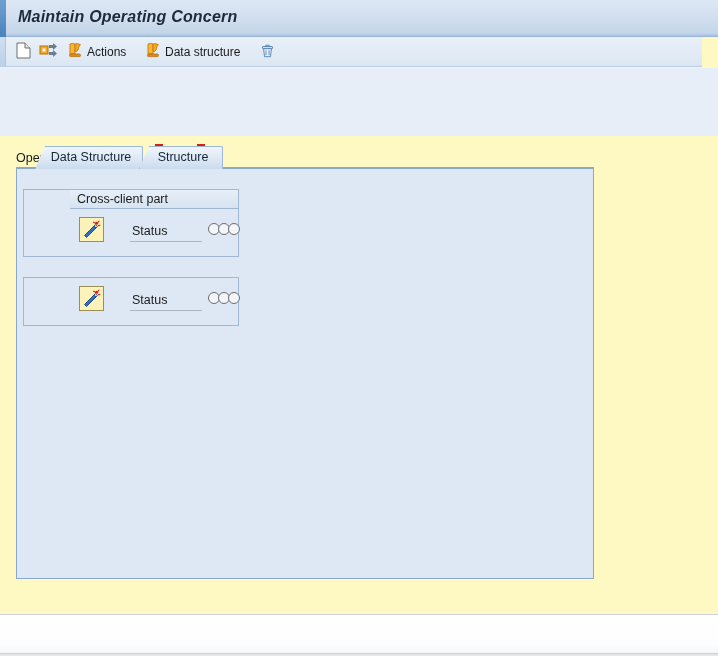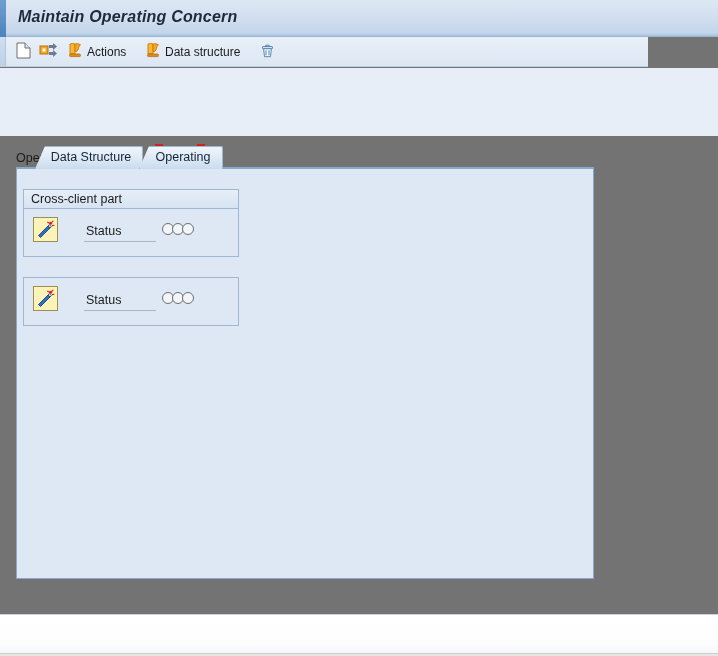--- a/index.html
+++ b/index.html
@@ -17,21 +17,21 @@
     overflow: hidden;
     position: relative;
   }
 
   
   #app-window {
     position: absolute;
     left: 0; top: 0;
     width: 718px;
     height: 656px;
-    background: #737373;
+    background: #fef9c3;
     box-sizing: border-box;
     border-radius: 13px;
   }
 
   
   #title-bar {
     position: absolute;
     left: 0; top: 0;
     width: 718px;
     height: 37px;
@@ -55,21 +55,21 @@
     font-style: italic;
     color: #1c2a3a;
     letter-spacing: 0.2px;
     white-space: nowrap;
   }
 
   
   #toolbar {
     position: absolute;
     left: 0; top: 37px;
-    width: 648px;
+    width: 702px;
     height: 30px;
     background: linear-gradient(to bottom, #e9f0f8 0%, #dce7f3 100%);
     border-bottom: 1px solid #b9cde3;
     box-sizing: border-box;
   }
   #toolbar-accent {
     position: absolute;
     left: 0; top: 0;
     width: 6px;
     height: 29px;
@@ -238,20 +238,21 @@
     border-top: 2px solid #8aa9ca;
   }
 
   
   .groupbox {
     position: absolute;
     width: 216px;
     box-sizing: border-box;
     background: #dde8f4;
     border: 1px solid #9fb7d2;
+    padding-left: 46px;
   }
   .groupbox-title {
     height: 19px;
     box-sizing: border-box;
     background: linear-gradient(to bottom, #e7eff8, #d6e3f1);
     border-bottom: 1px solid #9fb7d2;
     display: flex;
     align-items: center;
     padding-left: 7px;
     font-size: 12.5px;
@@ -414,21 +415,21 @@
   </div>
 
   <div id="tabstrip">
     <div class="tab" style="left:19px; width:106px; z-index:1;">
       <span class="tab-skew"></span>
       <span class="tab-text">Data Structure</span>
     </div>
 
     <div class="tab" style="left:123px; width:82px; z-index:2;">
       <span class="tab-skew"></span>
-      <span class="tab-text">Operating</span>
+      <span class="tab-text">Structure</span>
     </div>
 
   </div>
 
   <div id="tab-panel">
 
     <div class="groupbox" style="left:6px; top:20px;">
       <div class="groupbox-title">Cross-client part</div>
       <div class="groupbox-body">
         <div class="wand-button">

